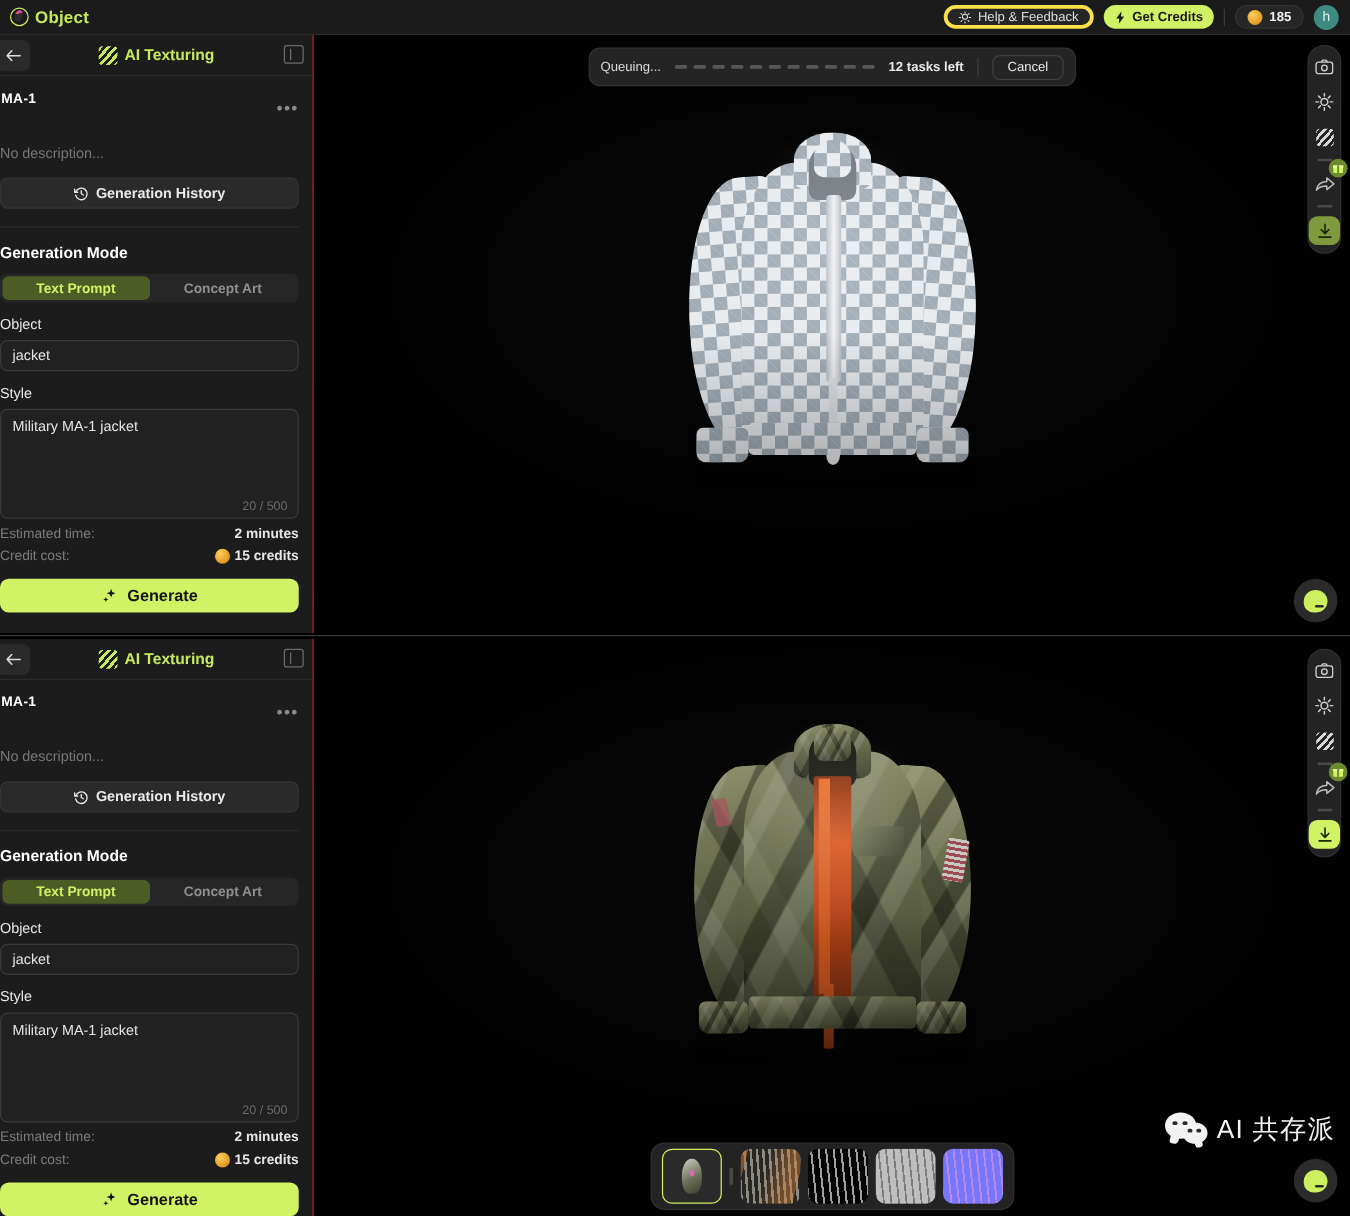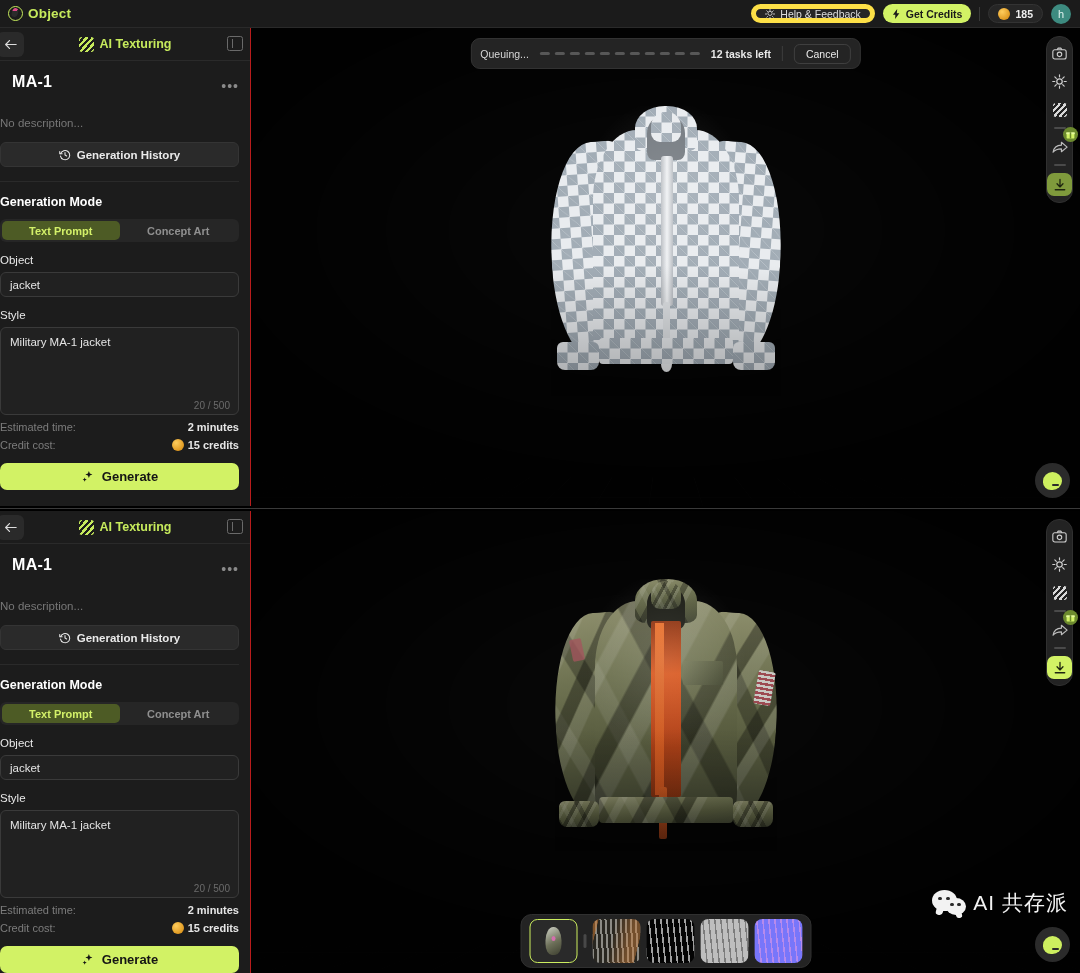--- a/index.html
+++ b/index.html
@@ -34,21 +34,21 @@
     color: #c6ea5c; font-size: 13.5px; font-weight: bold; letter-spacing: .2px;
   }
   .topbar-right {
     margin-left: auto; display: flex; align-items: center; gap: 8px; padding-right: 9px;
   }
   .pill {
     display: flex; align-items: center; gap: 5px;
     height: 19px; padding: 0 9px; border-radius: 10px;
     font-size: 10.5px; white-space: nowrap;
   }
-  .pill-dark { background: #262626; color: #ddd; border: 5px solid #fde047; }
+  .pill-dark { background: #262626; color: #ddd; border: 3px solid #fde047; }
   .pill-green { background: #d2f265; color: #1a1a1a; font-weight: bold; }
   .pill-credits { background: #262626; color: #eee; border: 1px solid #333; font-weight: bold; }
   .coin {
     width: 12px; height: 12px; border-radius: 50%;
     background: radial-gradient(circle at 35% 32%, #ffcd5c, #e09a22 70%, #b87610);
     flex: none;
   }
   .divider-v { width: 1px; height: 14px; background: #3a3a3a; }
   .avatar {
     width: 20px; height: 20px; border-radius: 50%;
@@ -93,22 +93,22 @@
   }
   .collapse-btn {
     position: absolute; right: 7px; top: 8px; width: 16px; height: 15px;
     border: 1.3px solid #6a6a6a; border-radius: 2.5px;
   }
   .collapse-btn::after {
     content:""; position:absolute; left:4px; top:1.5px; width:1.3px; height:9px; background:#6a6a6a;
   }
 
   .proj-title {
-    color: #fff; font-size: 16px; font-weight: bold; letter-spacing: .3px;
-    padding: 12px 0 0 12px; margin-left: 0;
+    color: #fff; font-size: 11px; font-weight: bold; letter-spacing: .3px;
+    padding: 12px 0 0 1px; margin-left: 0;
   }
   .pad { padding-left: 0px; padding-right: 11px; }
   .proj-row { display: flex; align-items: flex-start; }
   .dots { margin-left: auto; color: #8a8a8a; font-size: 14px; letter-spacing: 1px; line-height: 1; padding-top: 18px; }
   .proj-desc { color: #777; font-size: 11.5px; margin-top: 24px; }
 
   .btn-history {
     margin-top: 13px; height: 25px; border-radius: 6px;
     background: #2a2a2a; border: 1px solid #343434;
     display: flex; align-items: center; justify-content: center; gap: 6px;

